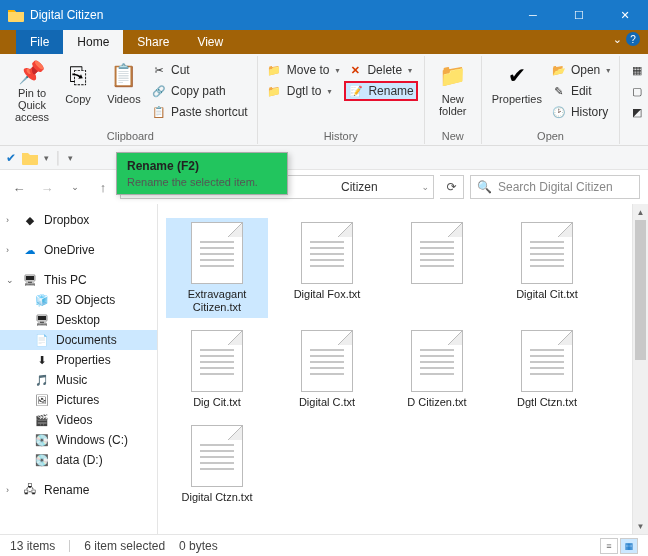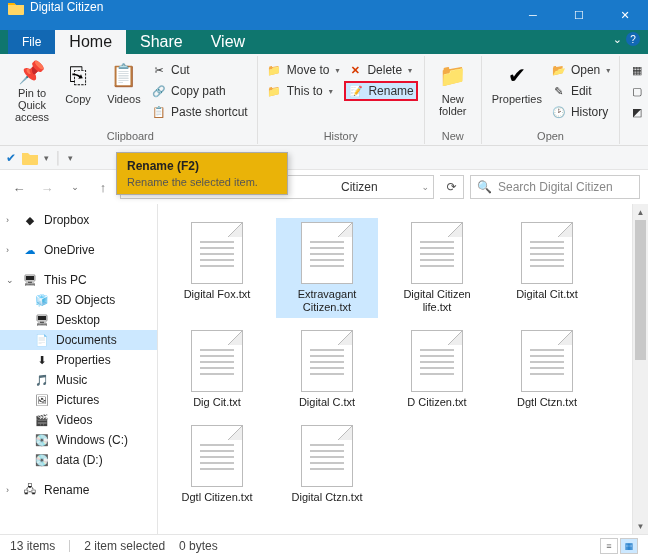--- a/index.html
+++ b/index.html
@@ -1,24 +1,24 @@
 <!DOCTYPE html>
 <html><head>
 <meta charset="utf-8">
 <style>
 *{box-sizing:border-box;margin:0;padding:0;font-family:"Segoe UI",Arial,sans-serif;font-size:12px;-webkit-font-smoothing:antialiased}
 body{background:#fff;width:648px;height:556px;overflow:hidden;position:relative}
-.titlebar{background:#1979ca;height:30px;display:flex;align-items:flex-start;color:#fff;padding-left:8px;position:relative}
+.titlebar{background:#1979ca;height:30px;display:flex;align-items:center;color:#fff;padding-left:8px;position:relative}
 .titlebar .folder-ico{width:16px;height:16px;margin-right:6px}
 .titlebar-title{font-size:12px}
 .win-controls{position:absolute;right:0;top:0;display:flex;height:30px}
 .win-btn{width:46px;height:30px;display:flex;align-items:center;justify-content:center;color:#fff;font-size:11px}
-.menubar{background:#0f766e;height:24px;display:flex;align-items:flex-end;position:relative;padding-left:8px}
+.menubar{background:#a16207;height:24px;display:flex;align-items:flex-end;position:relative;padding-left:16px}
 .file-tab{background:#1268b3;color:#fff;padding:4px 14px;height:24px;display:flex;align-items:center;font-size:12px}
-.menu-tab{color:#fff;padding:4px 14px;height:24px;display:flex;align-items:center;font-size:16px}
+.menu-tab{color:#fff;padding:4px 14px;height:24px;display:flex;align-items:center;font-size:12px}
 .menu-tab.active{background:#f5f6f7;color:#1a1a1a}
 .help-icon{position:absolute;right:8px;top:2px;color:#fff;font-size:11px;display:flex;align-items:center;gap:4px}
 .ribbon{background:#f5f6f7;height:92px;border-bottom:1px solid #ddd;display:flex;padding:2px 4px 0 4px}
 .rgroup{display:flex;flex-direction:column;align-items:center;border-right:1px solid #e0e0e0;padding:2px 6px 0 6px;height:88px}
 .rgroup-body{display:flex;flex:1;align-items:flex-start;gap:2px}
 .rgroup-label{font-size:11px;color:#666;text-align:center;padding:1px 0 2px}
 .big-btn{display:flex;flex-direction:column;align-items:center;justify-content:flex-start;padding:2px 4px;text-align:center;height:66px;min-width:44px}
 .big-btn .ico{width:32px;height:32px;display:flex;align-items:center;justify-content:center;font-size:22px}
 .big-btn .lbl{font-size:11px;line-height:12px;margin-top:1px;color:#333}
 .small-col{display:flex;flex-direction:column;gap:1px;padding-top:2px}
@@ -47,21 +47,21 @@
 .file-item.sel{background:#cce8ff}
 .file-ico{width:52px;height:62px;background:#fff;border:1px solid #bbb;position:relative;margin-bottom:4px}
 .file-ico::before{content:"";position:absolute;top:0;right:0;width:14px;height:14px;background:linear-gradient(135deg,#fff 48%,#bbb 50%,#eee 52%)}
 .file-lines{position:absolute;top:18px;left:8px;right:8px}
 .file-lines span{display:block;height:2px;background:#c7c7c7;margin-bottom:4px}
 .file-name{font-size:11px;line-height:13px;color:#222;word-break:break-word}
 .statusbar{height:22px;border-top:1px solid #e5e5e5;display:flex;align-items:center;padding:0 10px;gap:14px;font-size:11px;color:#444;background:#fff}
 .statusbar .sep{width:1px;height:12px;background:#ccc}
 .view-toggle{margin-left:auto;display:flex;gap:2px}
 .view-toggle div{width:18px;height:16px;border:1px solid #ccc;font-size:9px;display:flex;align-items:center;justify-content:center;color:#666}
-.tooltip{position:absolute;left:116px;top:152px;background:#eab308;border:1px solid #aaa;box-shadow:2px 2px 6px rgba(0,0,0,.2);padding:6px 10px;z-index:50;width:172px}
+.tooltip{position:absolute;left:116px;top:152px;background:#22c55e;border:1px solid #aaa;box-shadow:2px 2px 6px rgba(0,0,0,.2);padding:6px 10px;z-index:50;width:172px}
 .tooltip .tt-title{font-weight:600;font-size:12px;margin-bottom:3px;color:#222}
 .tooltip .tt-body{font-size:11px;color:#555}
 .folder-svg{width:16px;height:14px}
 .scroll-stub{position:absolute;right:0;top:204px;bottom:22px;width:16px;background:#f0f0f0;border-left:1px solid #e5e5e5}
 .scroll-stub .thumb{position:absolute;top:16px;left:2px;right:2px;height:140px;background:#c8c8c8}
 .scroll-stub .arr{position:absolute;left:0;right:0;height:16px;display:flex;align-items:center;justify-content:center;font-size:8px;color:#666}
 .scroll-stub .arr.top{top:0}.scroll-stub .arr.bot{bottom:0}
 </style>
 </head>
 <body>
@@ -123,21 +123,21 @@
   <div class="rgroup">
     <div class="rgroup-body">
       <div class="small-col">
         <div class="small-btn">
             <span class="sico">📁</span>
             <span>Move to</span>
             <span class="dd">▾</span>
           </div>
         <div class="small-btn">
             <span class="sico">📁</span>
-            <span>This to</span>
+            <span>Dgtl to</span>
             <span class="dd">▾</span>
           </div>
       </div>
       <div class="small-col">
         <div class="small-btn">
             <span class="sico" style="color:#d83b01;font-weight:bold">✕</span>
             <span>Delete</span>
             <span class="dd">▾</span>
           </div>
         <div class="small-btn highlight">
@@ -291,55 +291,54 @@
     <div class="nav-sep"></div>
     <div class="nav-item">
         <span class="exp">›</span>
         <span class="nico">🖧</span>
         <span>Rename</span>
       </div>
   </div>
 
   <div class="content">
     <div class="items" id="items">
+        <div class="file-item sel">
+          <div class="file-ico">
+            <div class="file-lines">
+              <span></span>
+              <span></span>
+              <span></span>
+              <span></span>
+              <span></span>
+            </div>
+          </div>
+          <div class="file-name">Extravagant Citizen.txt</div>
+        </div>
         <div class="file-item">
           <div class="file-ico">
             <div class="file-lines">
               <span></span>
               <span></span>
               <span></span>
               <span></span>
               <span></span>
             </div>
           </div>
           <div class="file-name">Digital Fox.txt</div>
         </div>
-        <div class="file-item sel">
-          <div class="file-ico">
-            <div class="file-lines">
-              <span></span>
-              <span></span>
-              <span></span>
-              <span></span>
-              <span></span>
-            </div>
-          </div>
-          <div class="file-name">Extravagant Citizen.txt</div>
-        </div>
-        <div class="file-item">
-          <div class="file-ico">
-            <div class="file-lines">
-              <span></span>
-              <span></span>
-              <span></span>
-              <span></span>
-              <span></span>
-            </div>
-          </div>
-          <div class="file-name">Digital Citizen life.txt</div>
+        <div class="file-item">
+          <div class="file-ico">
+            <div class="file-lines">
+              <span></span>
+              <span></span>
+              <span></span>
+              <span></span>
+              <span></span>
+            </div>
+          </div>
         </div>
         <div class="file-item">
           <div class="file-ico">
             <div class="file-lines">
               <span></span>
               <span></span>
               <span></span>
               <span></span>
               <span></span>
             </div>
@@ -386,32 +385,20 @@
           <div class="file-ico">
             <div class="file-lines">
               <span></span>
               <span></span>
               <span></span>
               <span></span>
               <span></span>
             </div>
           </div>
           <div class="file-name">Dgtl Ctzn.txt</div>
-        </div>
-        <div class="file-item">
-          <div class="file-ico">
-            <div class="file-lines">
-              <span></span>
-              <span></span>
-              <span></span>
-              <span></span>
-              <span></span>
-            </div>
-          </div>
-          <div class="file-name">Dgtl Citizen.txt</div>
         </div>
         <div class="file-item">
           <div class="file-ico">
             <div class="file-lines">
               <span></span>
               <span></span>
               <span></span>
               <span></span>
               <span></span>
             </div>
@@ -424,21 +411,21 @@
 
 <div class="scroll-stub">
   <div class="arr top">▲</div>
   <div class="thumb"></div>
   <div class="arr bot">▼</div>
 </div>
 
 <div class="statusbar">
   <span>13 items</span>
   <span class="sep"></span>
-  <span>2 item selected</span>
+  <span>6 item selected</span>
   <span>0 bytes</span>
   <div class="view-toggle">
     <div>≡</div>
     <div style="background:#cce8ff;color:#0067c0">▦</div>
   </div>
 </div>
 
 <div class="tooltip">
   <div class="tt-title">Rename (F2)</div>
   <div class="tt-body">Rename the selected item.</div>

